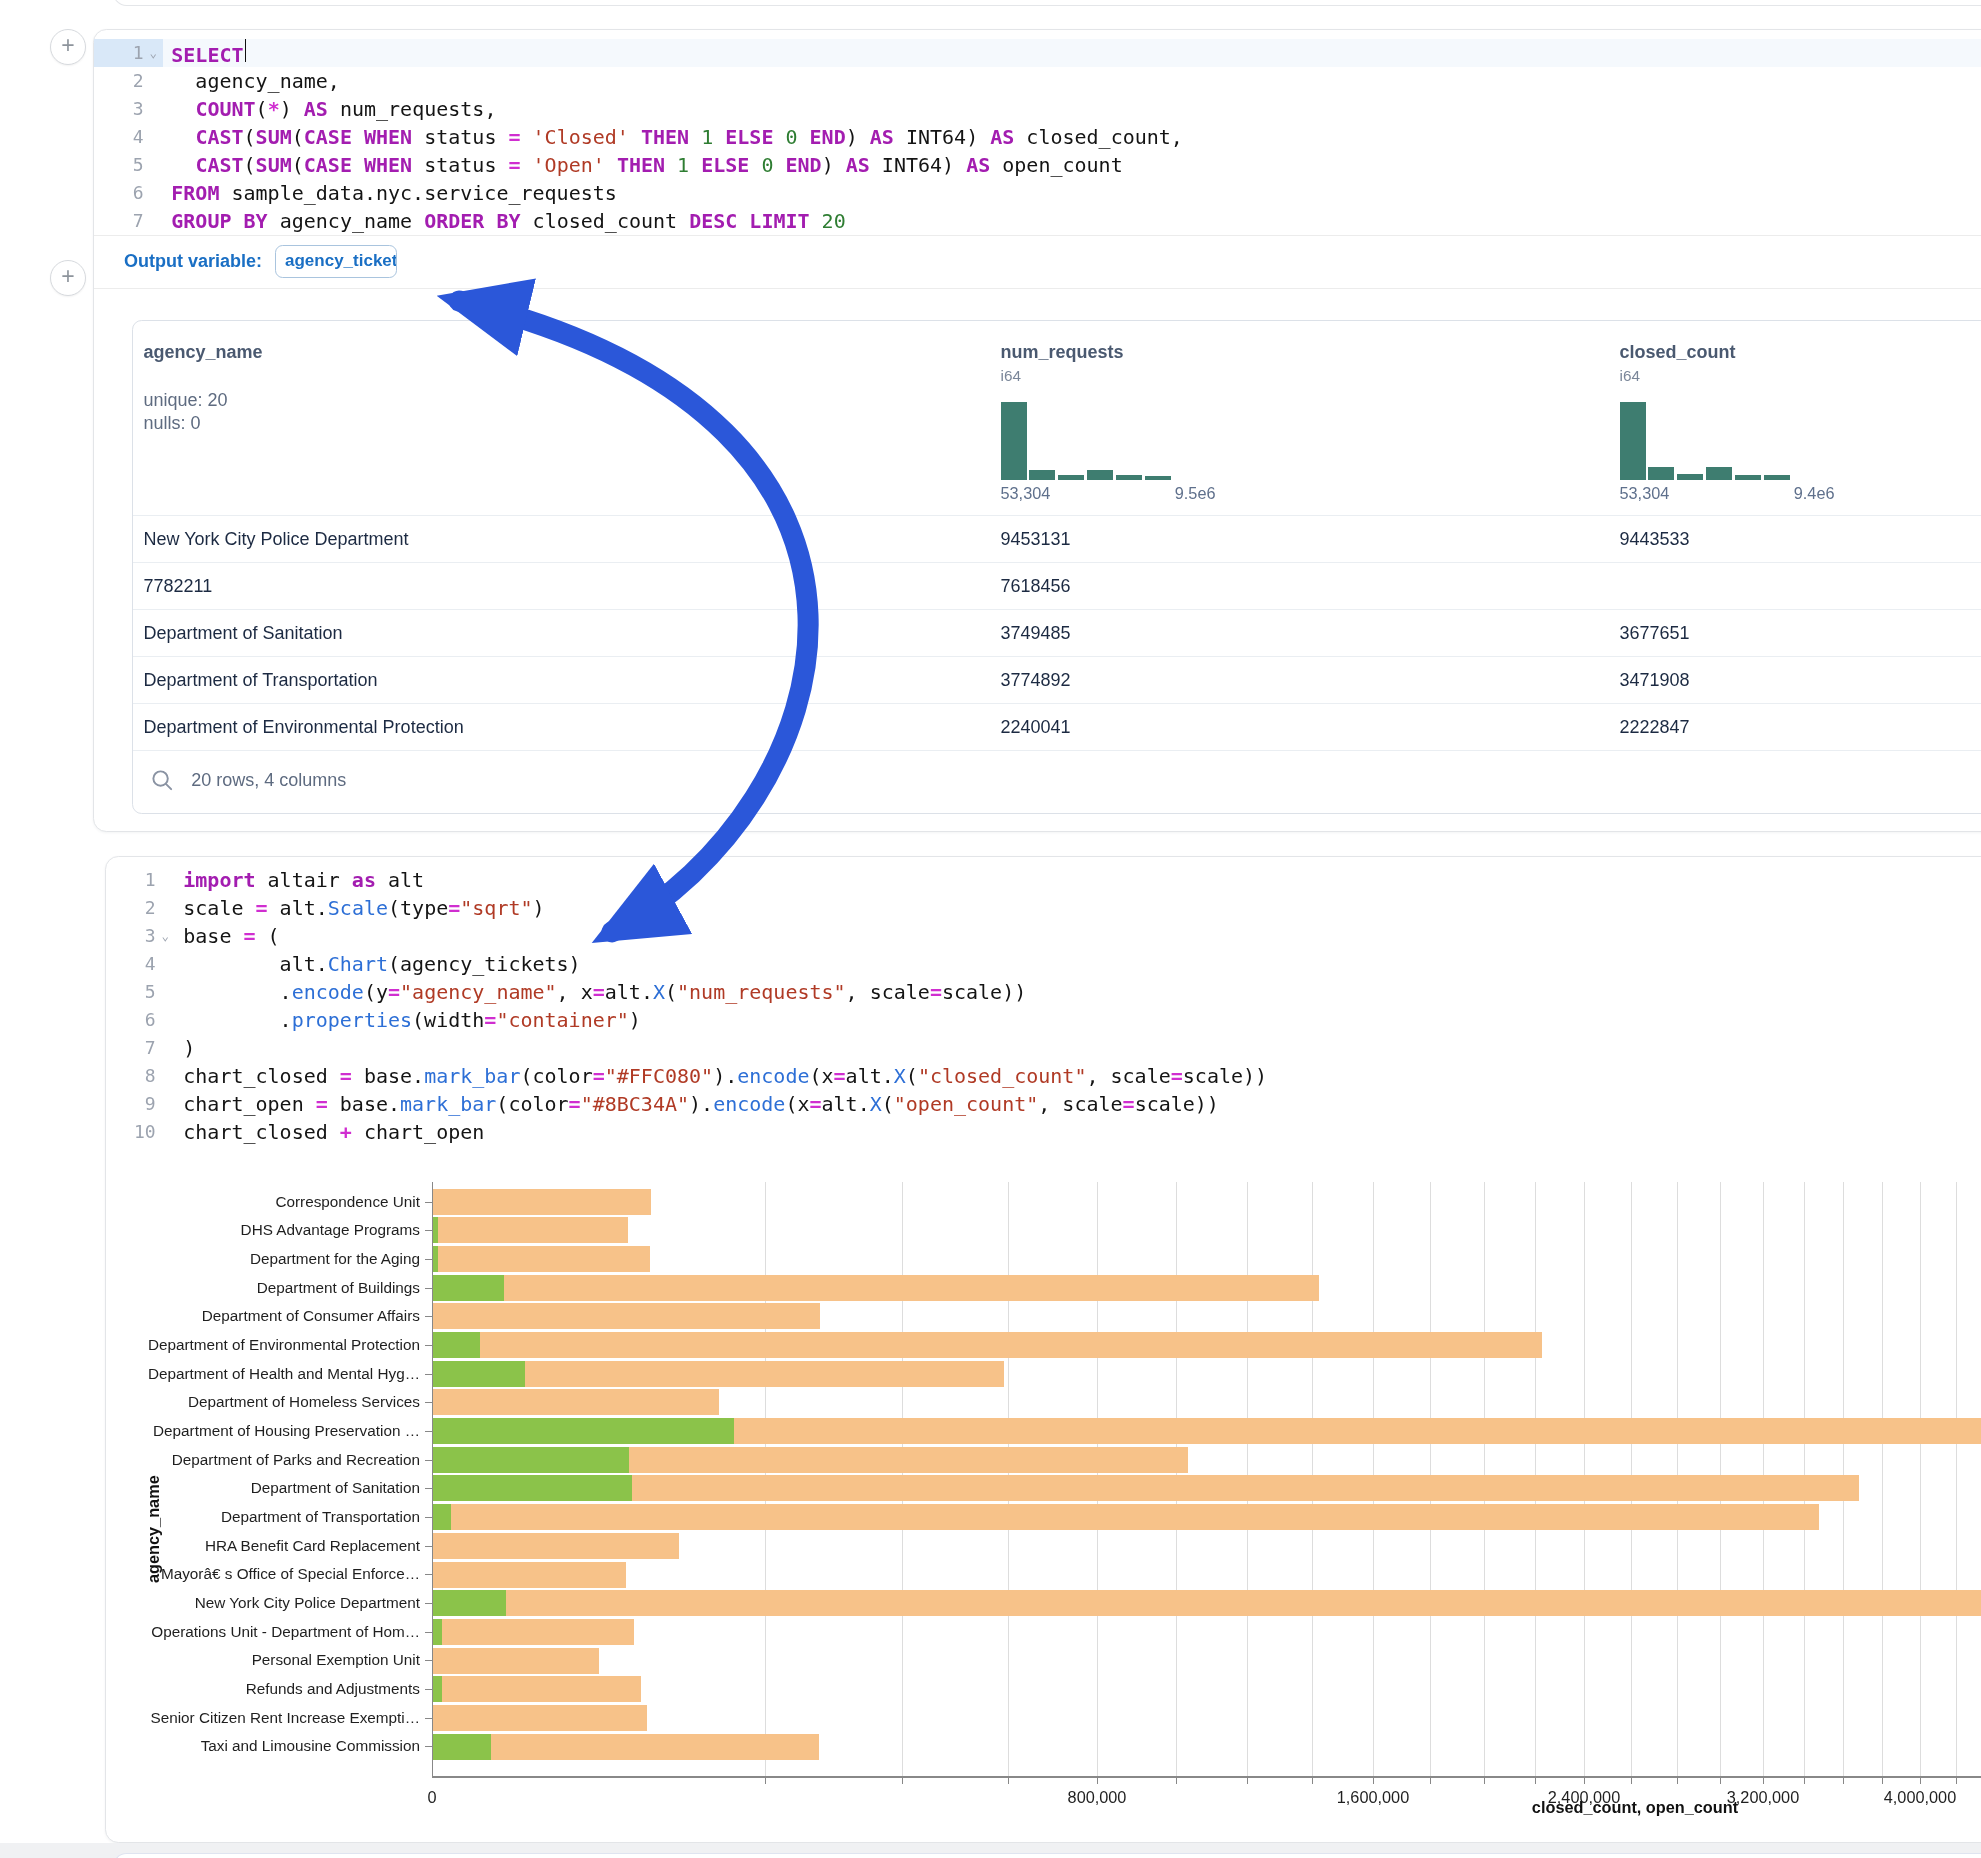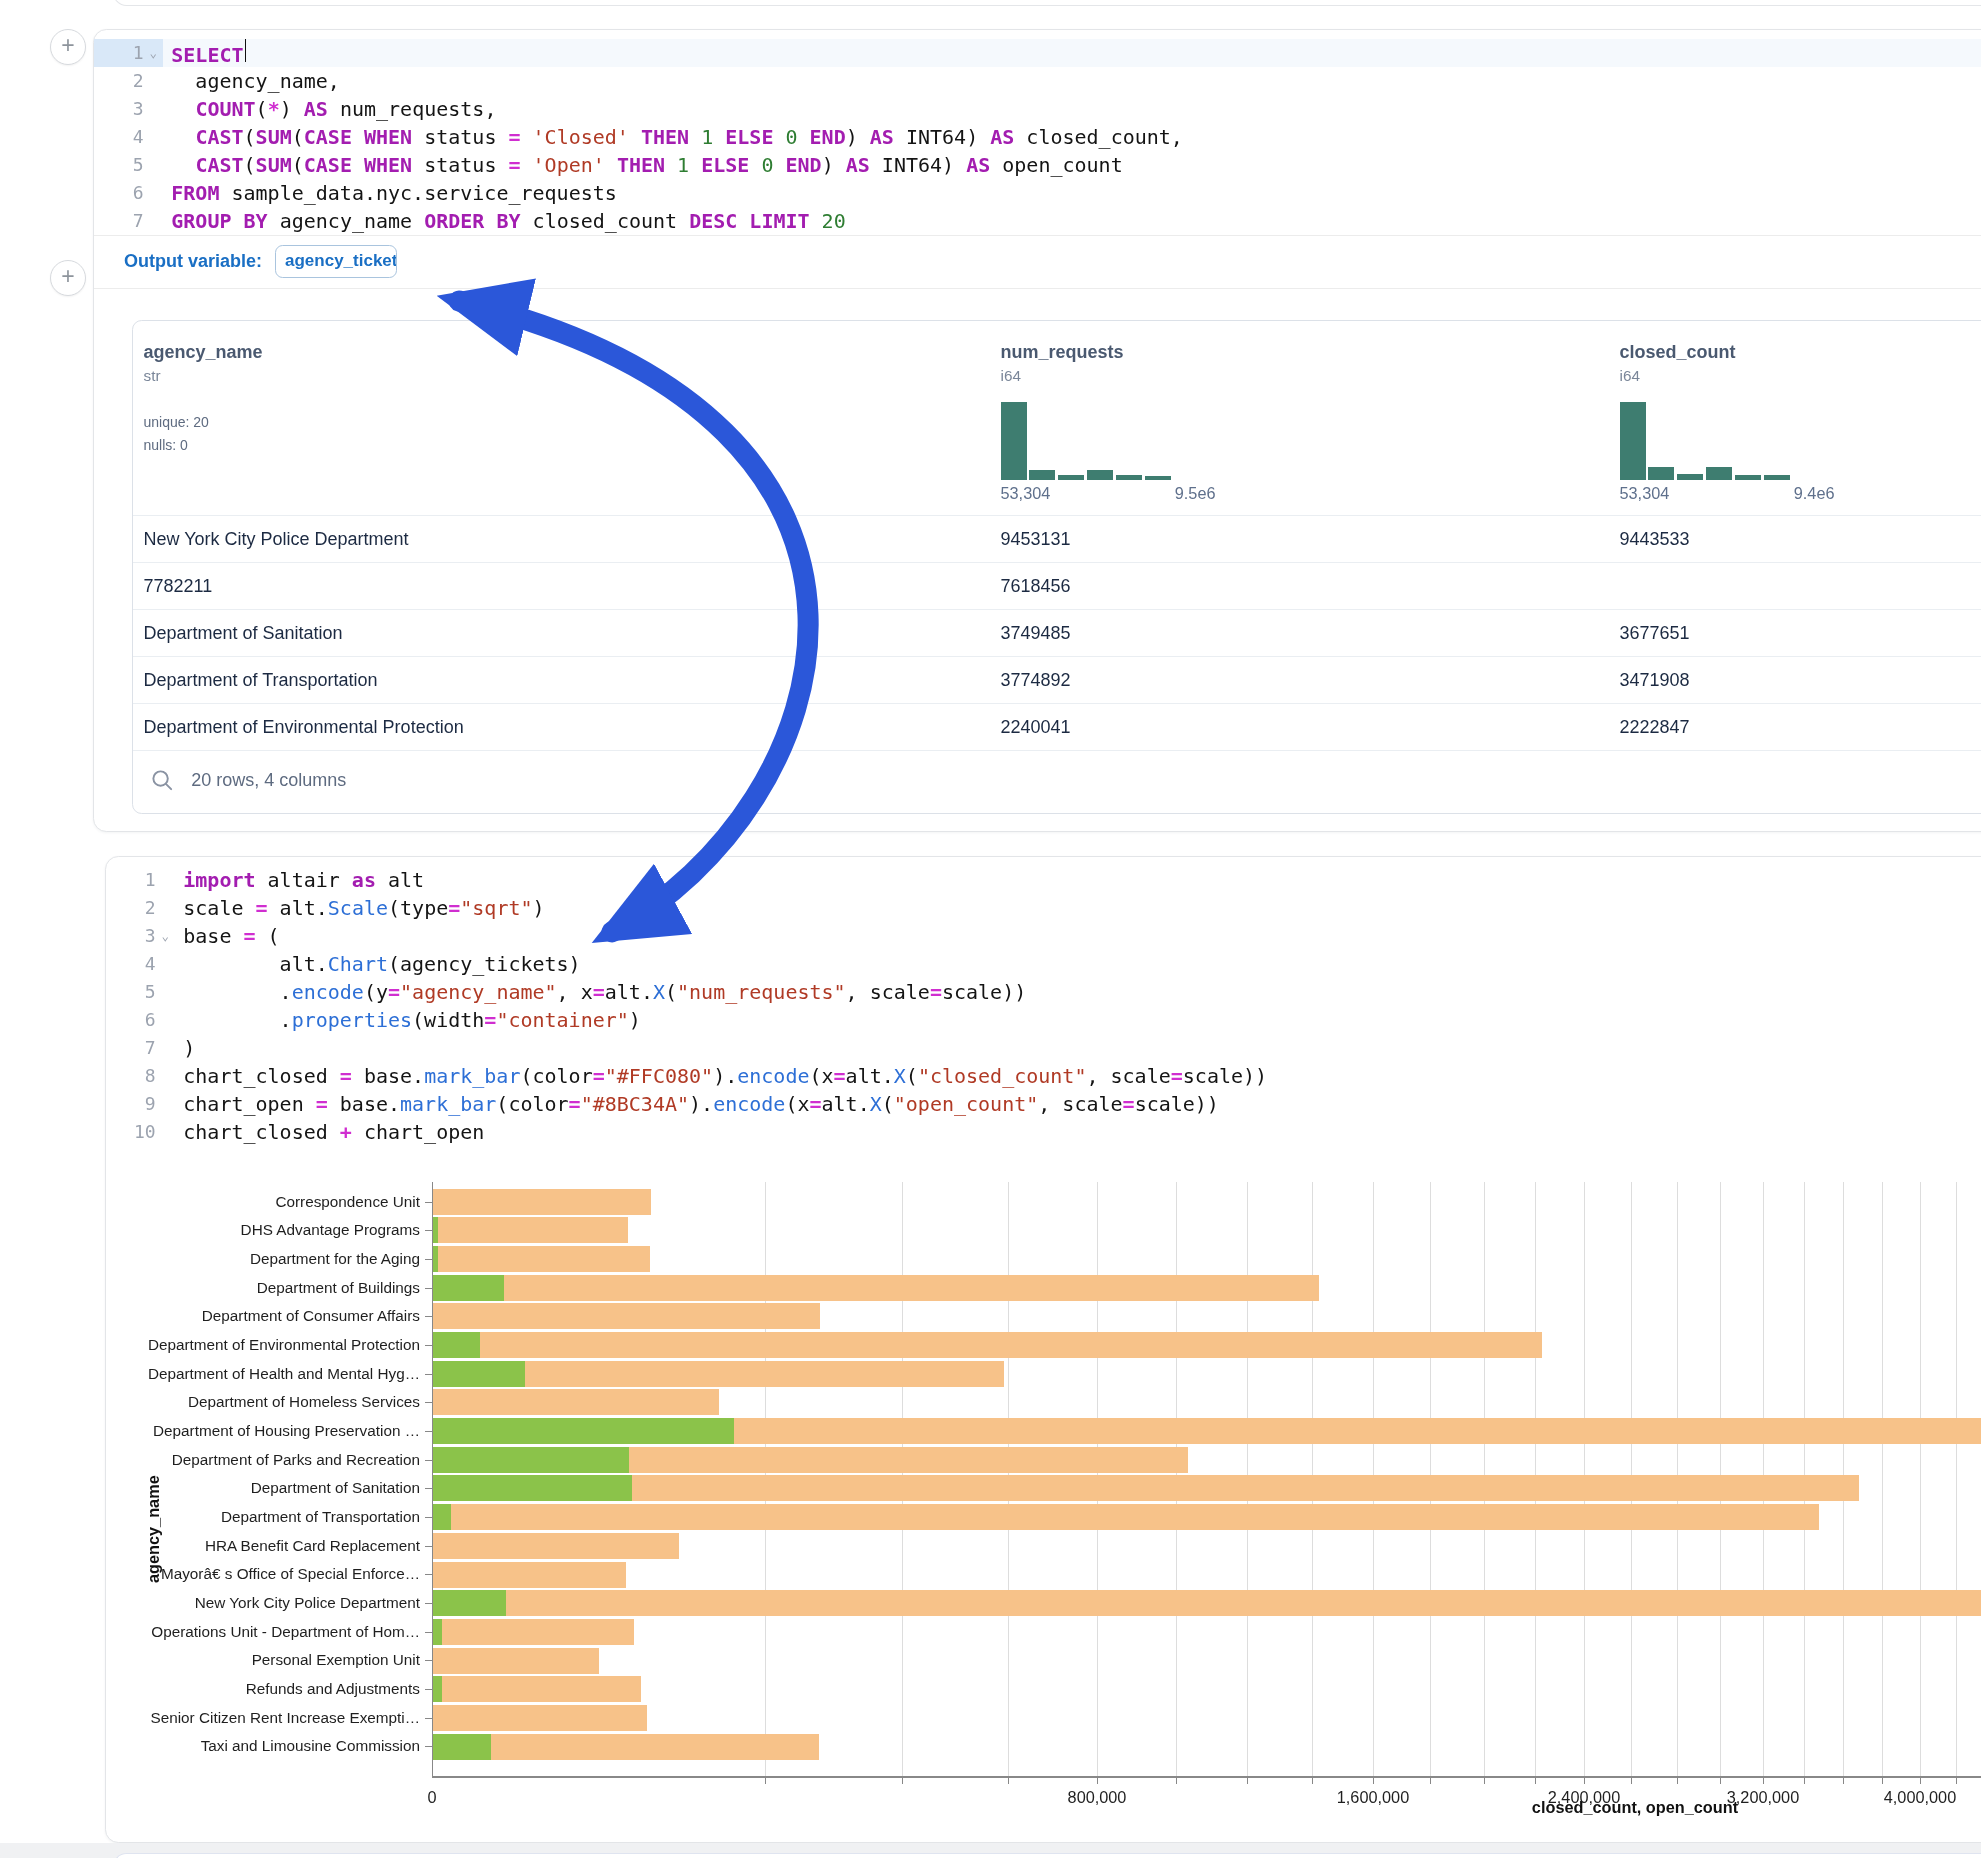--- a/index.html
+++ b/index.html
@@ -62,21 +62,21 @@
   
   .table-card{
     position:absolute;left:38px;right:-29px;top:290px;height:492px;background:#fff;
     border:1px solid #dce1e8;border-radius:9.6px;overflow:hidden;
   }
   .tgrid{display:grid;grid-template-columns:857px 619px 1fr;padding-left:10.5px;}
   .thead{height:194px;border-bottom:1px solid #eaeef2;position:relative;}
   .th{padding-top:21px;position:relative;}
   .th-name{font-size:18px;font-weight:bold;color:#4a5970;}
   .th-type{font-size:15.3px;color:#7a8699;margin-top:3.8px;}
-  .th-meta{font-size:14px;color:#5e6b80;margin-top:26px;line-height:23px;}
+  .th-meta{font-size:18px;color:#5e6b80;margin-top:26px;line-height:23px;}
   .hist{position:absolute;left:0;top:81px;width:172px;height:78px;display:flex;align-items:flex-end;gap:2.9px;}
   .hist .hbar{width:26px;background:#3e7d70;}
   .hist-labels{position:absolute;left:0;top:163px;width:215px;display:flex;justify-content:space-between;
     font-size:16.3px;color:#5f708c;}
   .trow{height:46px;border-bottom:1px solid #eaeef2;align-items:center;font-size:18px;color:#1c2a42;}
   .trow > div{overflow:hidden;white-space:nowrap;}
   .tfooter{display:flex;align-items:center;gap:16.3px;padding-left:17px;height:59px;color:#5e6b80;font-size:18px;}
 
   
   .chart{position:absolute;left:0;right:0;top:315px;height:660px;}
@@ -119,21 +119,20 @@
   <div class="outvar-row">
     <span class="outvar-label">Output variable:</span>
     <span class="outvar-pill">agency_tickets</span>
   </div>
   <div class="divider"></div>
 
   <div class="table-card">
     <div class="thead tgrid" id="table-head">
         <div class="th">
           <div class="th-name">agency_name</div>
-          <div class="th-type">str</div>
           <div class="th-meta">
             <div>unique: 20</div>
             <div>nulls: 0</div>
           </div>
         </div>
         <div class="th">
           <div class="th-name">num_requests</div>
           <div class="th-type">i64</div>
           <div class="hist">
             <div class="hbar" style="height: 78px; background: rgb(62, 125, 112);"></div>

